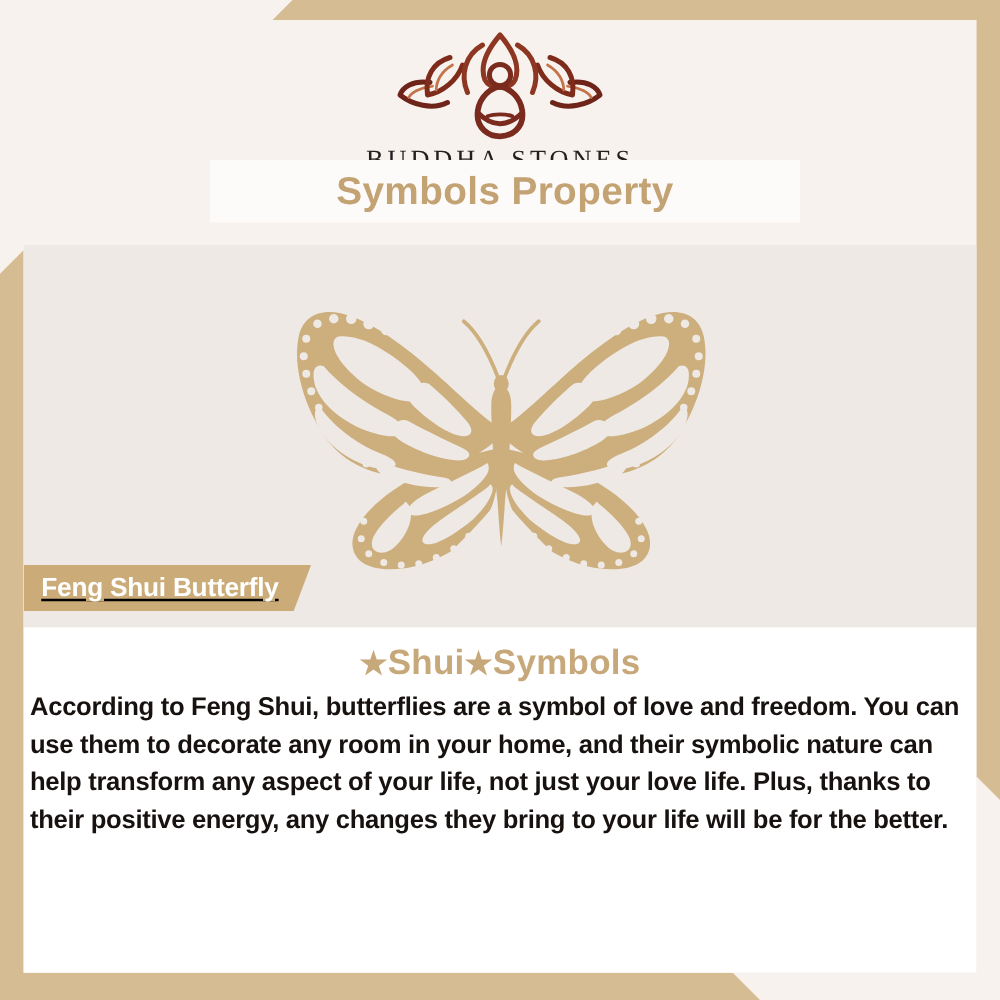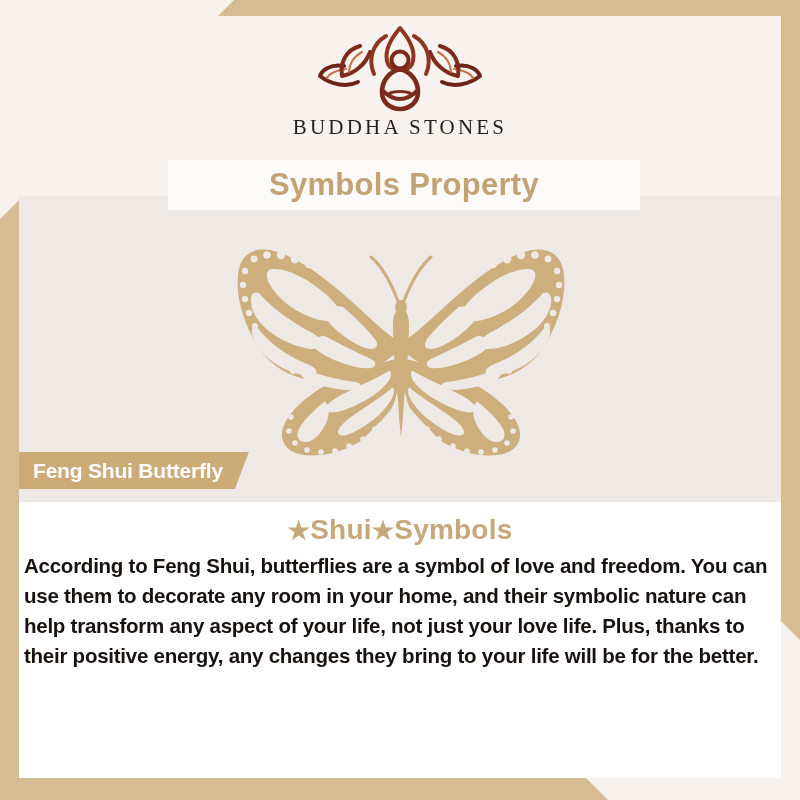--- a/index.html
+++ b/index.html
@@ -89,21 +89,21 @@
     font-size: 21px;
     letter-spacing: 3.2px;
     color: #231f1e;
     font-weight: 400;
   }
 
   
   .title-band {
     position: absolute;
     left: 168px;
-    top: 160px;
+    top: 128px;
     width: 472px;
     height: 50px;
     background: #FDFBFA;
     display: flex;
     align-items: center;
     justify-content: center;
   }
   .title-text {
     font-family: "Liberation Sans", sans-serif;
     font-weight: bold;
@@ -130,20 +130,21 @@
   .ribbon {
     position: absolute;
     left: 19px;
     top: 452px;
     height: 37px;
     padding: 0 26px 0 14px;
     background: #CBAC79;
     display: flex;
     align-items: center;
     clip-path: polygon(0 0, 100% 0, calc(100% - 14px) 100%, 0 100%);
+    text-decoration: underline;
   }
   .ribbon-text {
     color: #FFFFFF;
     font-weight: bold;
     font-size: 21px;
     letter-spacing: -0.2px;
     white-space: nowrap;
   }
 
   

